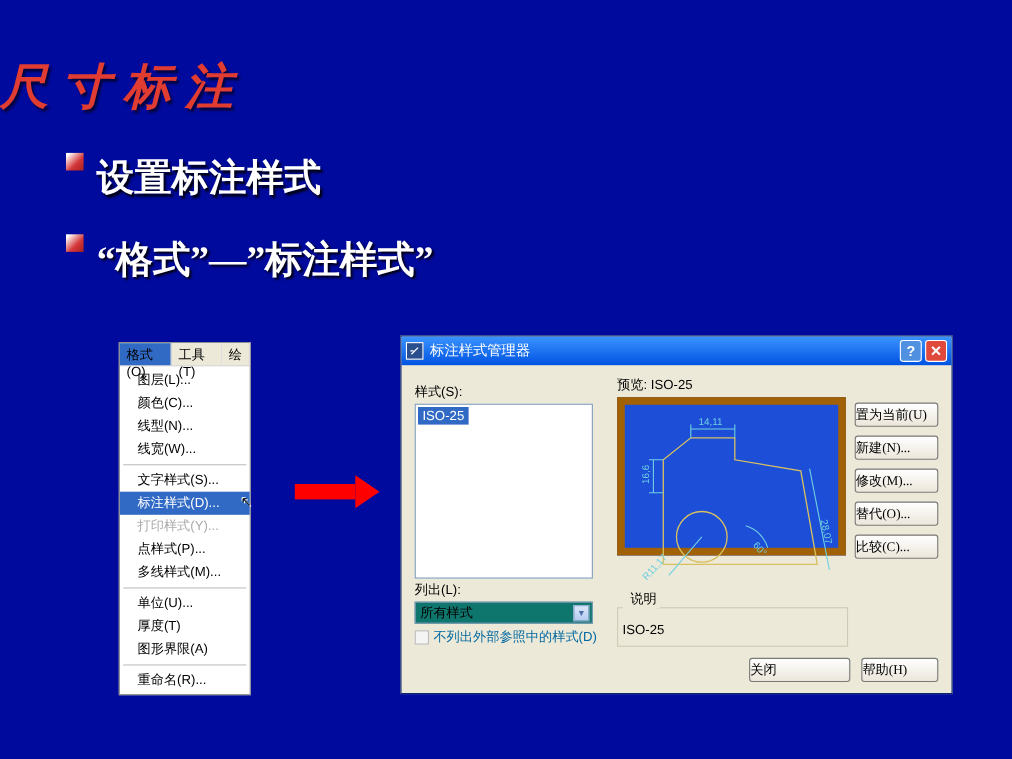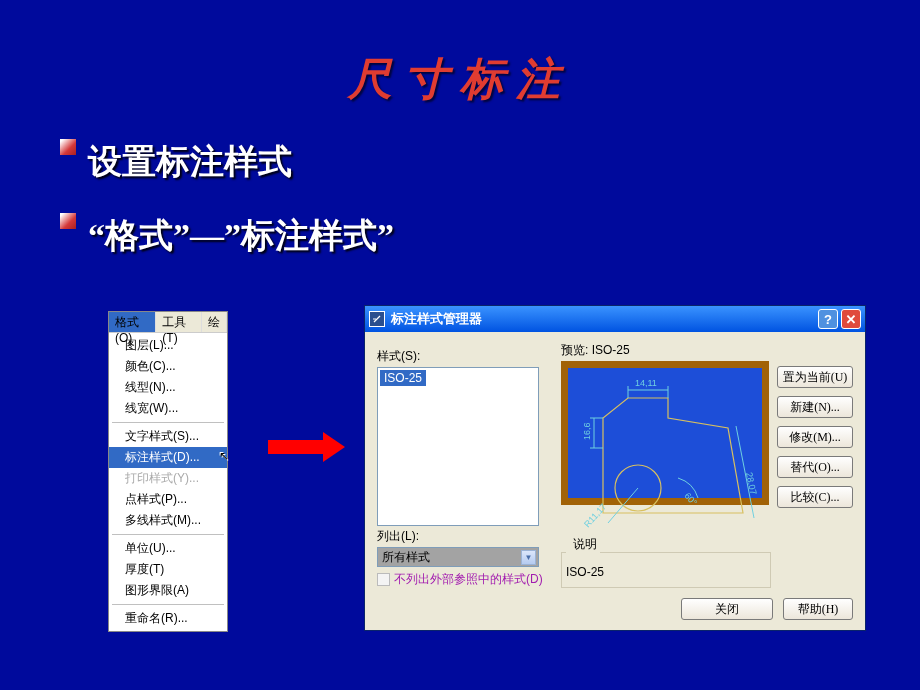--- a/index.html
+++ b/index.html
@@ -5,21 +5,21 @@
     * { margin: 0; padding: 0; box-sizing: border-box; }
     body {
       width: 920px;
       height: 690px;
       background: #000a9c;
       font-family: "Microsoft YaHei", SimSun, sans-serif;
       position: relative;
       overflow: hidden;
     }
     .title {
-      text-align: center;
+      text-align: left;
       color: #e03c31;
       font-size: 44px;
       font-weight: bold;
       font-style: italic;
       font-family: "STKaiti", KaiTi, serif;
       padding-top: 50px;
       letter-spacing: 12px;
       text-shadow: 2px 2px 2px rgba(0,0,0,0.6);
     }
     .bullet-line {
@@ -130,21 +130,21 @@
       font-size: 13px;
     }
     .dlg-title-icon {
       width: 16px; height: 16px;
       background: #2a4f8f;
       border: 1px solid #fff;
       margin-right: 6px;
       font-size: 10px;
       display: flex; align-items: center; justify-content: center;
     }
-    .dlg-title-text { flex: 1; font-weight: bold; }
+    .dlg-title-text { flex: 1; font-weight: normal; }
     .dlg-help, .dlg-close {
       width: 20px; height: 20px;
       border-radius: 3px;
       border: 1px solid #fff;
       display: flex;
       align-items: center;
       justify-content: center;
       margin-left: 3px;
       color: #fff;
       font-weight: bold;
@@ -183,46 +183,45 @@
       position: absolute; right: 12px; top: 34px;
       display: flex; flex-direction: column; gap: 8px;
     }
     .xp-btn {
       width: 76px; height: 22px;
       background: linear-gradient(#fff, #ece6da);
       border: 1px solid #7a7a7a;
       border-radius: 3px;
       font-size: 12px;
       font-family: SimSun, Tahoma;
-      text-align: center;
       line-height: 20px;
       cursor: default;
     }
 
     .list-section { position: absolute; left: 12px; bottom: 42px; }
     .list-dd {
       width: 162px; height: 20px;
-      background: #a3a3a3;
+      background: #0f766e;
       border: 1px solid #7f9db9;
       display: flex; align-items: center;
       justify-content: space-between;
       padding: 0 2px 0 4px;
       font-size: 12px;
       margin-top: 2px;
     }
     .dd-arrow {
       width: 15px; height:15px;
       background: linear-gradient(#dbe6fb,#b5cbf0);
       border: 1px solid #9bb3d6;
       display: flex; align-items: center; justify-content: center;
       font-size: 8px; color: #4a6ea9;
     }
     .ext-check {
       display: flex; align-items: center; gap: 4px;
-      margin-top: 4px; font-size: 12px; color: #a21caf;
+      margin-top: 4px; font-size: 12px; color: #0369a1;
     }
     .chk { width: 13px; height: 13px; border: 1px solid #bbb; background: #f4f4f4; }
 
     .desc-section { position: absolute; left: 196px; bottom: 42px; width: 210px; }
     .desc-box {
       border: 1px solid #cfcab4;
       height: 44px;
       padding: 4px;
       font-size: 12px;
       font-family: Liberation Sans, sans-serif;

